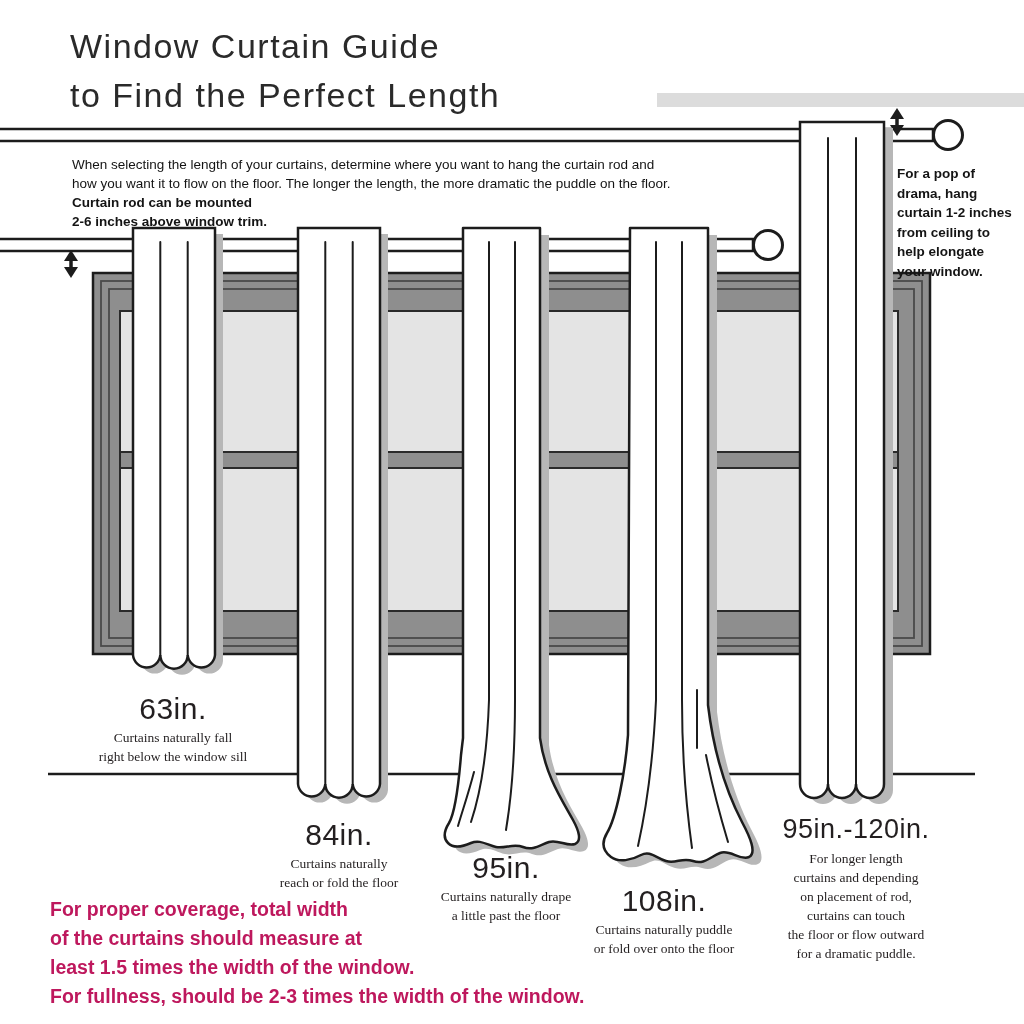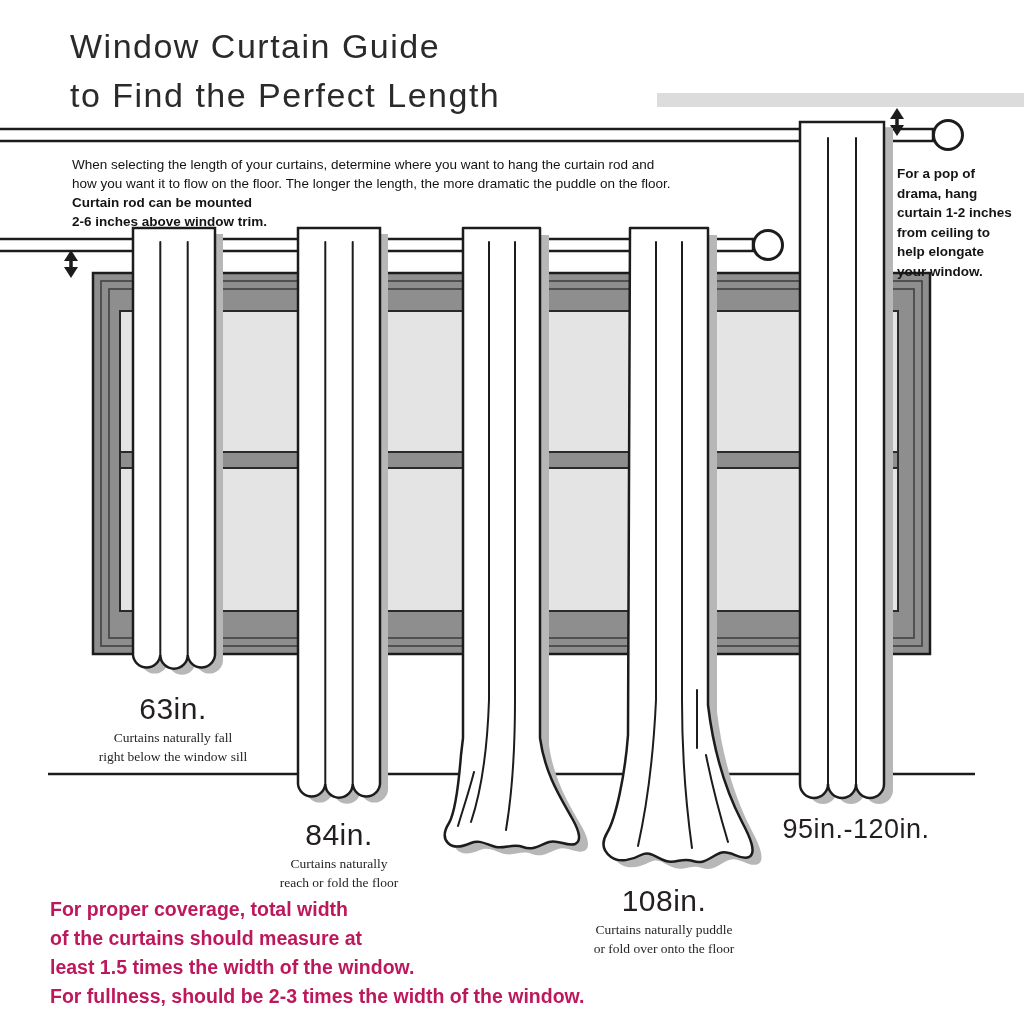--- a/index.html
+++ b/index.html
@@ -114,29 +114,40 @@
     <div class="desc">Curtains naturally fall
 right below the window sill</div>
   </div>
 
   <div class="curtain-label label-84">
     <div class="num">84in.</div>
     <div class="desc">Curtains naturally
 reach or fold the floor</div>
   </div>
 
+  <div class="curtain-label label-95">
+    <div class="num">95in.</div>
+    <div class="desc">Curtains naturally drape
+a little past the floor</div>
+  </div>
 
   <div class="curtain-label label-108">
     <div class="num">108in.</div>
     <div class="desc">Curtains naturally puddle
 or fold over onto the floor</div>
   </div>
 
   <div class="curtain-label label-tall">
     <div class="num">95in.-120in.</div>
+    <div class="desc">For longer length
+curtains and depending
+on placement of rod,
+curtains can touch
+the floor or flow outward
+for a dramatic puddle.</div>
   </div>
 
   <div class="txt bottom-note">For proper coverage, total width
 of the curtains should measure at
 least 1.5 times the width of the window.
 For fullness, should be 2-3 times the width of the window.</div>
 
 </div>
 
 </body></html>

